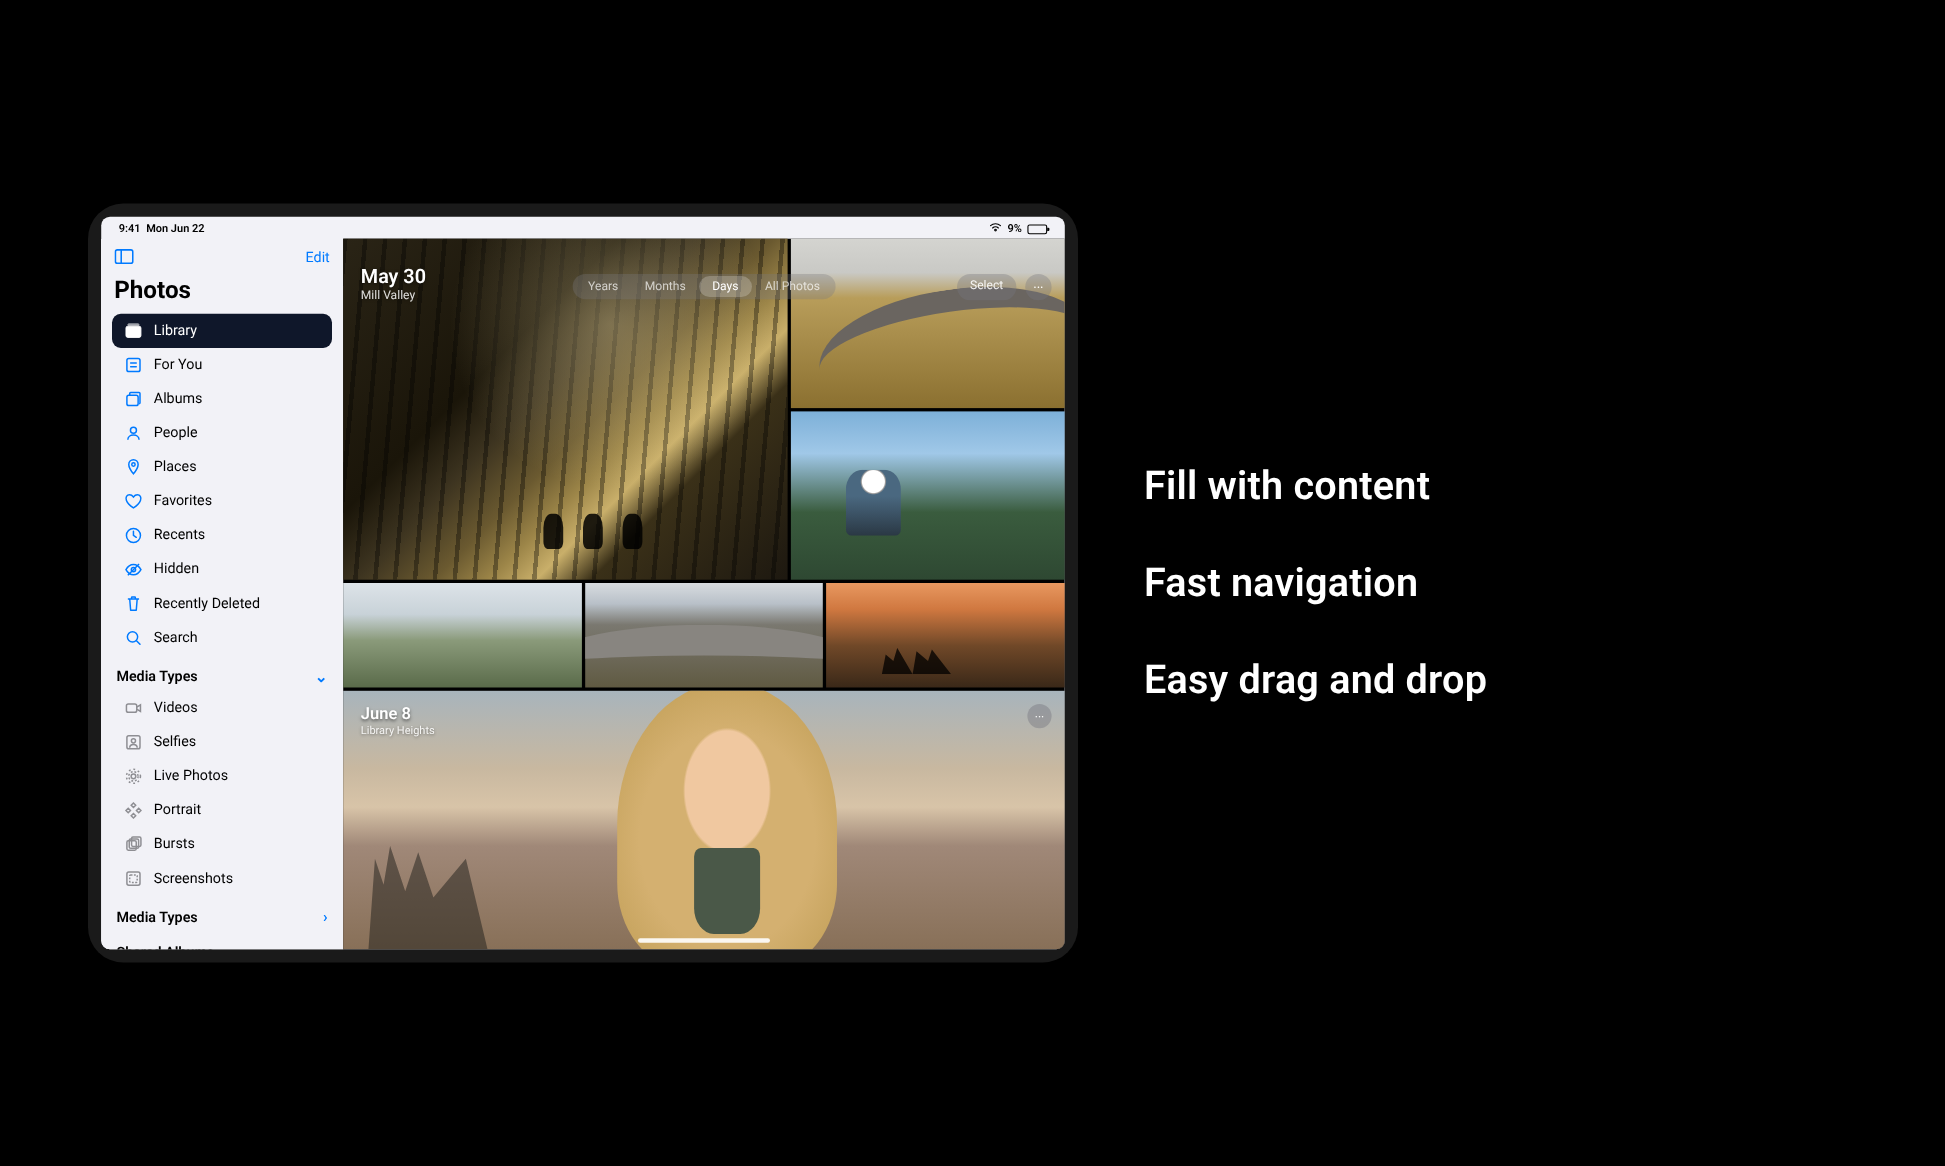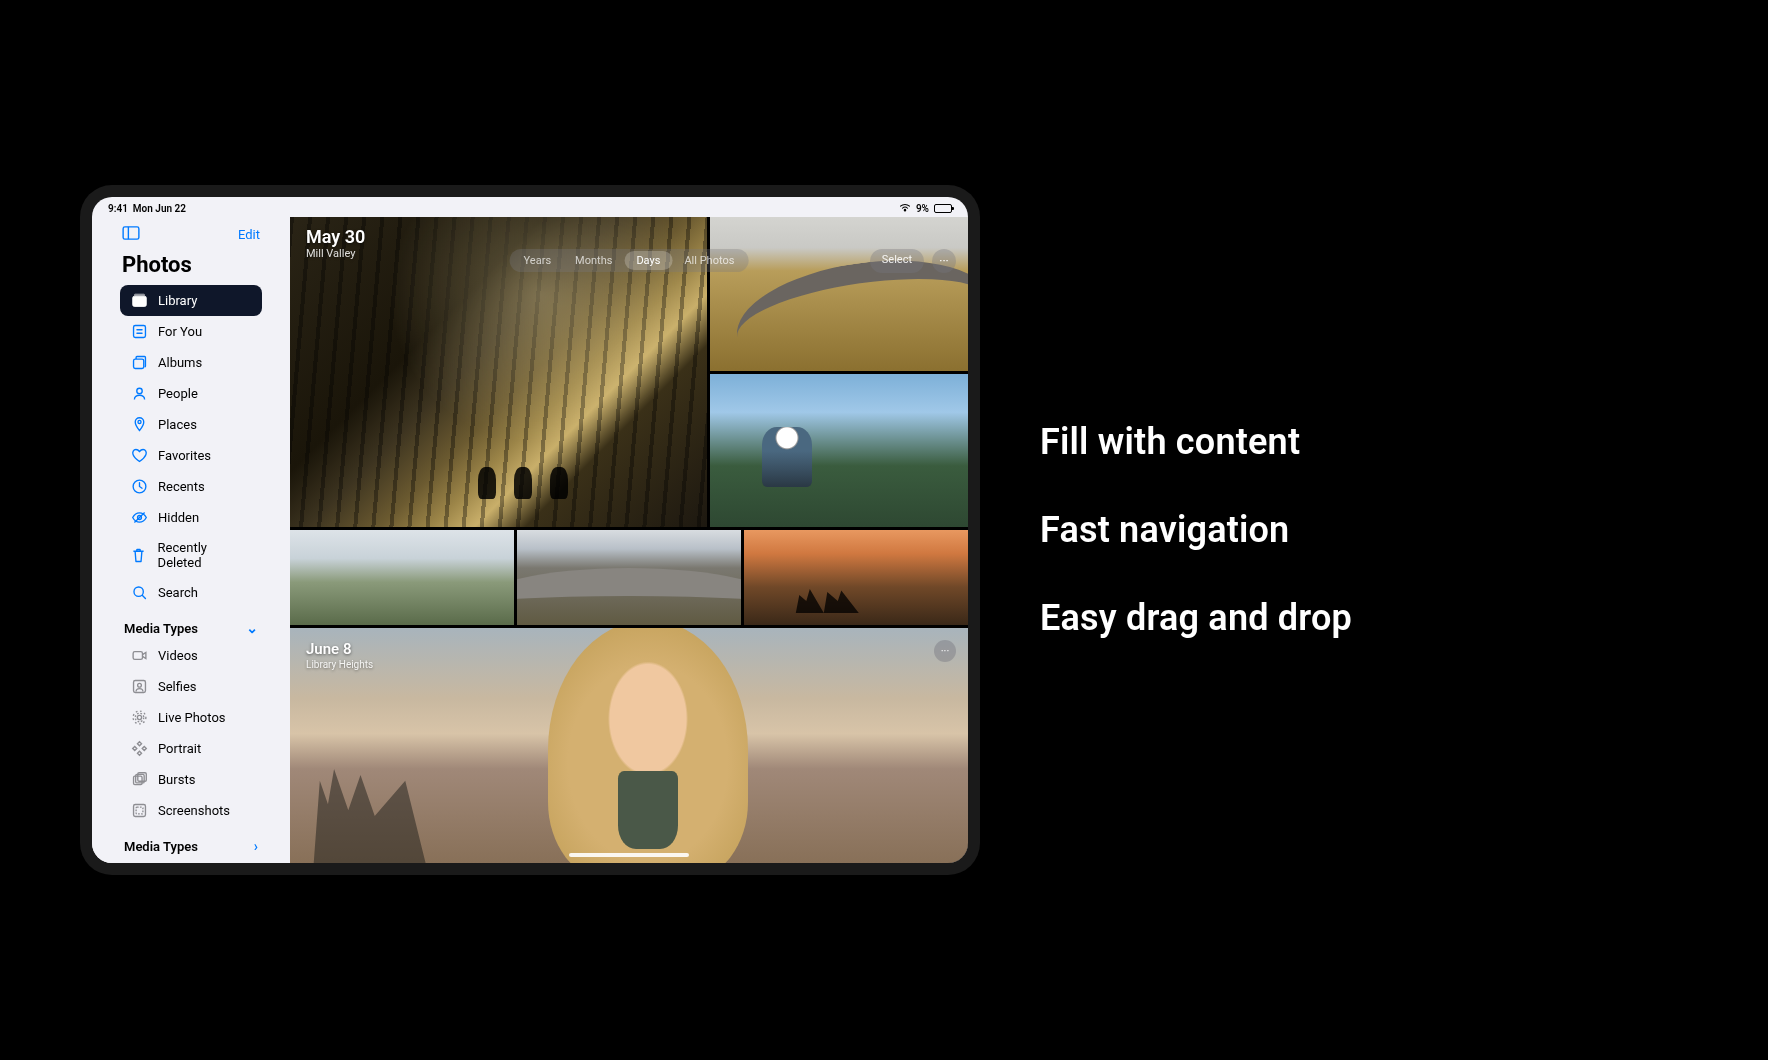--- a/index.html
+++ b/index.html
@@ -1,28 +1,28 @@
 <!DOCTYPE html>
 <html><head>
 <meta charset="utf-8">
 <style>
 *{margin:0;padding:0;box-sizing:border-box;font-family:-apple-system,BlinkMacSystemFont,"Segoe UI",Roboto,sans-serif;-webkit-font-smoothing:antialiased}
 body{background:#000;width:1768px;height:1060px;overflow:hidden;display:flex;align-items:center}
 .stage{display:flex;align-items:center;gap:60px;padding-left:80px}
 .ipad-shell{width:900px;height:690px;background:#1a1a1a;border-radius:32px;padding:12px;box-shadow:0 0 40px rgba(0,0,0,.6)}
-.ipad-screen{width:100%;height:100%;background:#f2f2f7;border-radius:20px;overflow:hidden;display:flex;flex-direction:column}
+.ipad-screen{width:100%;height:100%;background:#f2f2f7;border-radius:8px;overflow:hidden;display:flex;flex-direction:column}
 .statusbar{height:20px;display:flex;justify-content:space-between;align-items:center;padding:2px 16px 0;font-size:10px;font-weight:600;color:#000}
 .statusbar-right{display:flex;align-items:center;gap:5px}
 .wifi-icon svg{width:12px;height:9px}
 .battery{display:flex;align-items:center;gap:2px}
 .battery-body{width:18px;height:9px;border:1px solid #000;border-radius:2px;position:relative}
 .battery-body::after{content:"";position:absolute;right:-3px;top:2px;width:2px;height:3px;background:#000;border-radius:0 1px 1px 0}
 .battery-fill{background:#000;height:100%;width:100%;border-radius:1px}
 .app{flex:1;display:flex;min-height:0}
-.sidebar{width:198px;background:#f2f2f7;display:flex;flex-direction:column;padding:6px 28px;overflow-y:auto}
+.sidebar{width:220px;background:#f2f2f7;display:flex;flex-direction:column;padding:6px 10px;overflow-y:auto}
 .sidebar-top{display:flex;justify-content:space-between;align-items:center;padding:2px 2px 6px}
 .sidebar-toggle svg{width:18px;height:14px}
 .edit-link{color:#007aff;font-size:13px;font-weight:400}
 .app-title{font-size:22px;font-weight:700;color:#000;padding:2px 2px 8px}
 .nav-item{display:flex;align-items:center;gap:10px;padding:7px 10px;border-radius:8px;font-size:13px;color:#000;cursor:pointer}
 .nav-item.active{background:#0f172a;color:#fff}
 .nav-item .icon{width:18px;display:flex;justify-content:center;align-items:center}
 .nav-item svg{width:17px;height:17px}
 .nav-item.active svg{stroke:#fff;fill:#fff}
 .section-head{display:flex;justify-content:space-between;align-items:center;padding:12px 4px 4px;font-size:13px;font-weight:600;color:#000}
@@ -33,21 +33,21 @@
 .seg-btn.sel{background:rgba(255,255,255,.22);color:#fff}
 .toolbar-right{position:absolute;top:32px;right:12px;display:flex;gap:8px;z-index:5}
 .pill-btn{background:rgba(120,120,128,.36);color:rgba(255,255,255,.9);font-size:11px;padding:4px 12px;border-radius:12px;cursor:pointer}
 .circ-btn{width:24px;height:24px;border-radius:12px;background:rgba(120,120,128,.36);display:flex;align-items:center;justify-content:center;color:#fff;cursor:pointer;font-size:12px}
 .grid{flex:1;display:flex;flex-direction:column;gap:3px}
 .row1{height:310px;display:flex;gap:3px}
 .hero{flex:1.62;position:relative;background:linear-gradient(135deg,#2a2416 0%,#1a1509 35%,#3d3420 45%,#6b5a30 55%,#9c8548 62%,#c9af6a 68%,#3a3018 75%,#1d1810 100%);overflow:hidden}
 .hero::before{content:"";position:absolute;inset:0;background:radial-gradient(ellipse 60% 80% at 60% 25%,rgba(250,230,170,.35),transparent 60%),repeating-linear-gradient(95deg,rgba(0,0,0,.35) 0px,rgba(0,0,0,.35) 4px,transparent 4px,transparent 18px)}
 .riders{position:absolute;bottom:28px;left:45%;display:flex;gap:18px}
 .rider{width:18px;height:32px;background:rgba(0,0,0,.85);border-radius:40% 40% 20% 20%}
-.hero-label{position:absolute;top:9px;left:16px;color:#fff;text-shadow:0 1px 3px rgba(0,0,0,.5);z-index:2}
+.hero-label{position:absolute;top:24px;left:16px;color:#fff;text-shadow:0 1px 3px rgba(0,0,0,.5);z-index:2}
 .hero-label .date{font-size:18px;font-weight:600}
 .hero-label .loc{font-size:11px;opacity:.85;margin-top:0}
 .col-r{flex:1;display:flex;flex-direction:column;gap:3px}
 .thumb{flex:1;position:relative;overflow:hidden}
 .field{background:linear-gradient(180deg,#d4d4d0 0%,#c9c9c5 20%,#b89d5a 35%,#8b7030 100%)}
 .field::after{content:"";position:absolute;top:30%;left:10%;right:-10%;height:60%;border-top:20px solid #6a6560;border-radius:50% 50% 0 0;transform:rotate(-8deg)}
 .cyclist{background:linear-gradient(180deg,#7db0d8 0%,#a0c8e8 25%,#3a5c3e 60%,#2e4832 100%)}
 .cyclist::after{content:"";position:absolute;top:35%;left:20%;width:50px;height:60px;background:radial-gradient(circle at 50% 18%,#fff 10px,#999 11px,transparent 12px),linear-gradient(180deg,#4a6880 40%,#2a3844 100%);border-radius:30% 30% 10% 10%}
 .row2{height:95px;display:flex;gap:3px}
 .hills{background:linear-gradient(180deg,#dde3e8 0%,#c8d2d8 30%,#8a9a7a 55%,#5a6b4a 100%)}

